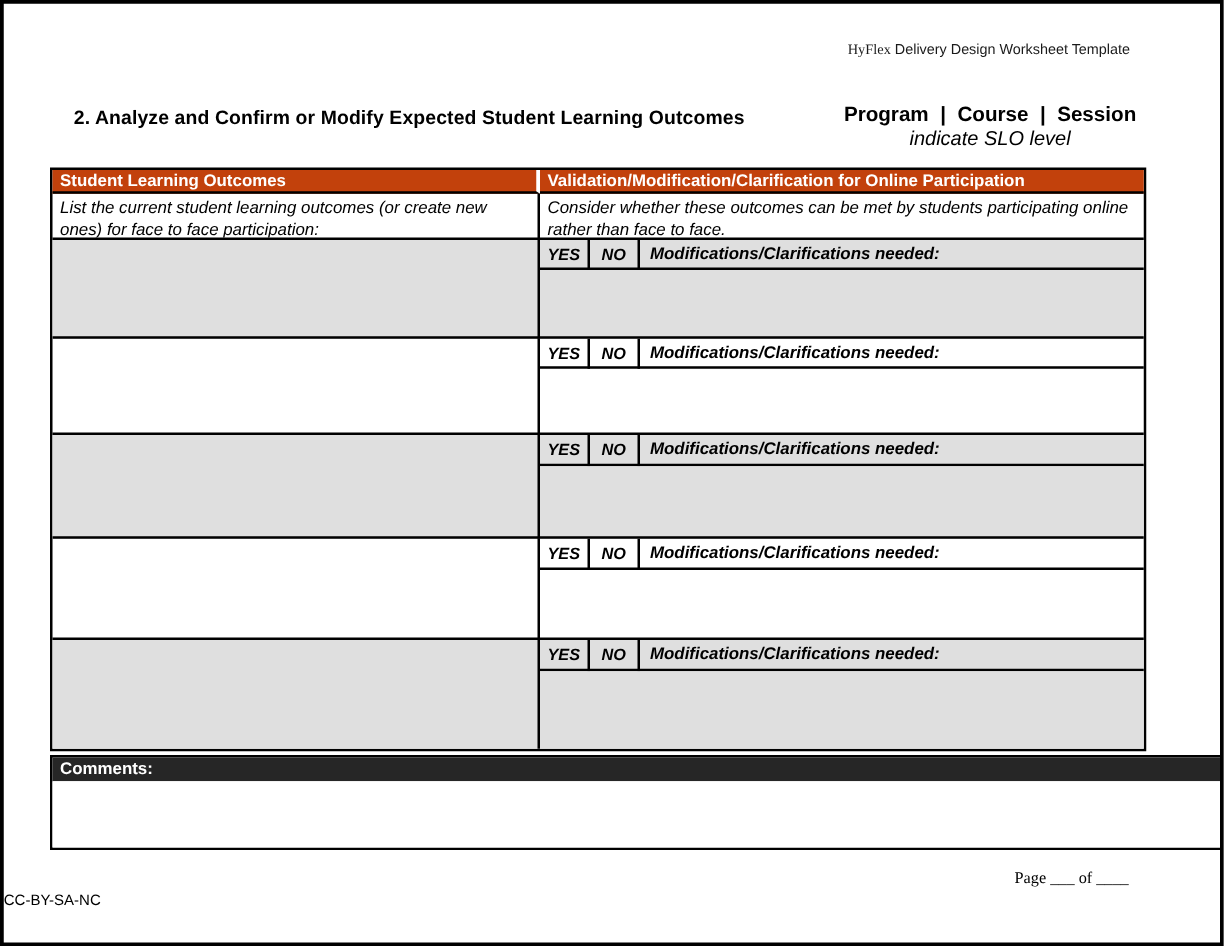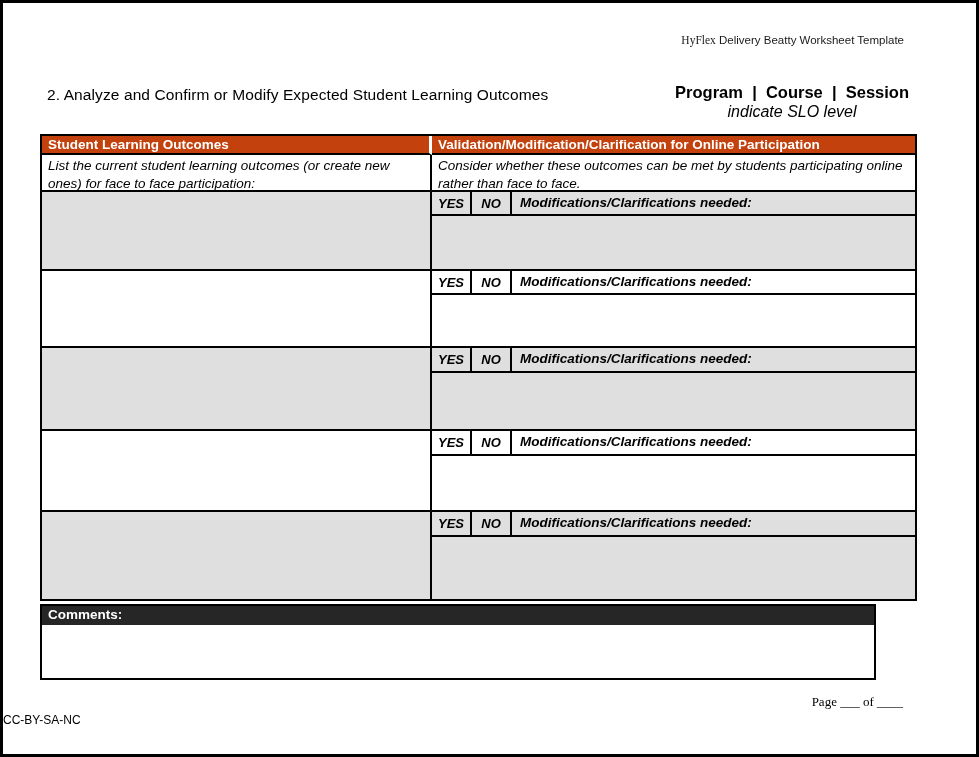--- a/index.html
+++ b/index.html
@@ -16,22 +16,22 @@
 
   
   .template-title {
     position:absolute; top:31px; right:72px;
     font-size:11.5px; color:#1a1a1a;
   }
   .template-title .brand { font-family:"Liberation Serif", serif; }
 
   
   .section-title {
-    position:absolute; left:44px; top:83px;
-    font-size:15.5px; font-weight:normal; letter-spacing:.1px;
+    position:absolute; left:56px; top:83px;
+    font-size:15.5px; font-weight:bold; letter-spacing:.1px;
   }
   .slo-group { position:absolute; right:67px; top:80px; text-align:center; }
   .slo-levels { font-size:16.5px; font-weight:bold; white-space:pre; }
   .slo-note { font-size:16px; font-style:italic; margin-top:1px; }
 
   
   .main-table {
     position:absolute; left:37px; top:131px; width:877px;
     border:2px solid #000;
     display:grid;
@@ -55,21 +55,21 @@
   .yn { display:flex; align-items:center; justify-content:center;
         font-weight:bold; font-style:italic; font-size:13px; }
   .mods { font-weight:bold; font-style:italic; font-size:13.5px;
           padding:3px 0 0 8px; border-right:none; }
   .notes { border-right:none; }
   .outcome {}
   .shaded { background:#dfdfdf; }
   .no-bb { border-bottom:none; }
 
   
-  .comments { position:absolute; left:37px; top:601px; width:836px; border:2px solid #000; }
+  .comments { position:absolute; left:37px; top:601px; width:939px; border:2px solid #000; }
   .comments-bar {
     background:#262626; color:#fff; font-weight:bold; font-size:13.5px;
     height:19px; padding:1px 6px; line-height:16px;
   }
   .comments-box { height:53px; background:#fff; }
 
   
   .page-counter {
     position:absolute; top:691px; right:73px;
     font-family:"Liberation Serif", serif; font-size:13px;
@@ -78,21 +78,21 @@
     position:absolute; top:710px; left:0; right:24px;
     display:flex; justify-content:center; gap:42px; font-size:12px;flex-direction:column;
   }
 </style>
 </head>
 <body>
 
 <div class="sheet">
 
   <div class="template-title">
-    <span class="brand">HyFlex</span><span> Delivery Beatty Worksheet Template</span>
+    <span class="brand">HyFlex</span><span> Delivery Design Worksheet Template</span>
   </div>
 
   <div class="section-title">2. Analyze and Confirm or Modify Expected Student Learning Outcomes</div>
 
   <div class="slo-group">
     <div class="slo-levels">Program  |  Course  |  Session</div>
     <div class="slo-note">indicate SLO level</div>
   </div>
 
   <div class="main-table">

